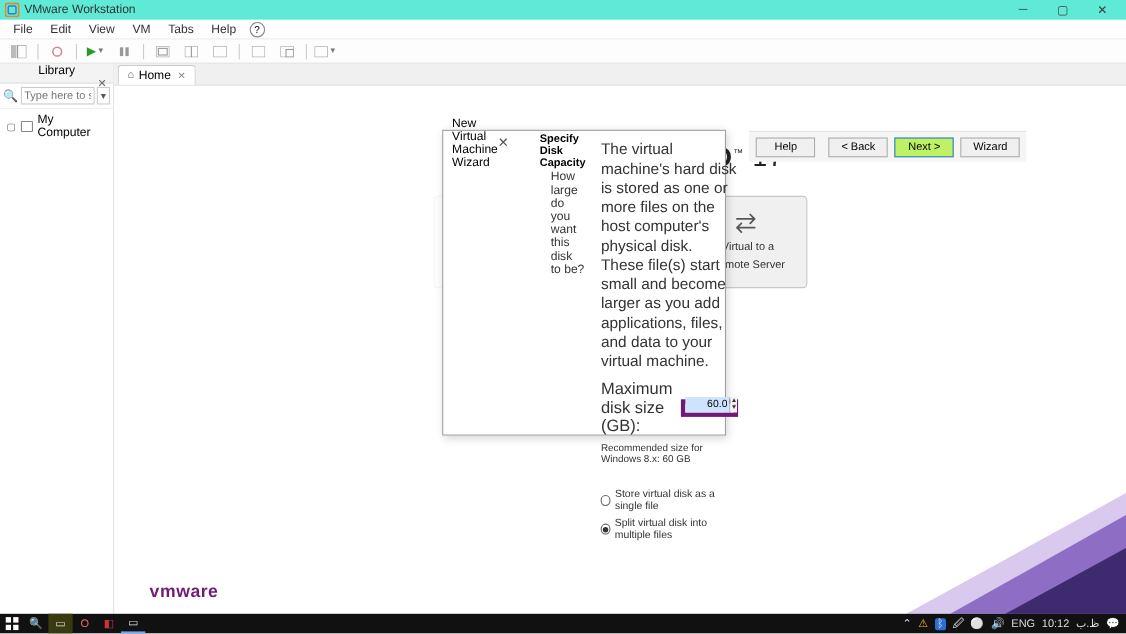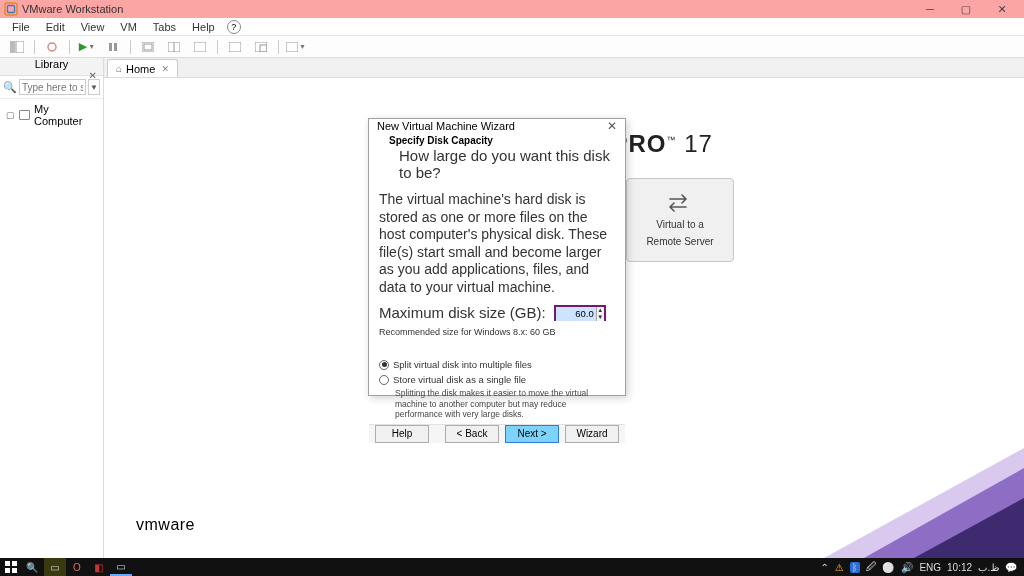--- a/index.html
+++ b/index.html
@@ -1,19 +1,19 @@
 <!DOCTYPE html>
 <html><head>
 <meta charset="utf-8">
 <style>
 * { box-sizing: border-box; margin: 0; padding: 0; font-family: "Segoe UI", Tahoma, sans-serif; }
 body { width: 1024px; height: 576px; overflow: hidden; background: #fff; position: relative; font-size: 11px; }
 
 
-.titlebar { height: 18px; display: flex; align-items: center; padding: 0 4px; background: #fca5a5; }
+.titlebar { height: 18px; display: flex; align-items: center; padding: 0 4px; background: #5eead4; }
 .titlebar .app-icon { width: 14px; height: 14px; display: flex; align-items: center; justify-content: center; margin-right: 4px; }
 .titlebar .title { font-size: 11px; color: #333; }
 .titlebar .spacer { flex: 1; }
 .titlebar .winbtn { width: 36px; height: 16px; display: flex; align-items: center; justify-content: center; font-size: 11px; color: #444; }
 
 
 .menubar { height: 18px; display: flex; align-items: center; padding: 0 4px; background: #fff; border-bottom: 1px solid #e6e6e6; }
 .menubar .menu { padding: 2px 8px; font-size: 11px; color: #333; }
 .help-q { width: 14px; height: 14px; border:1px solid #888; border-radius:50%; font-size:9px; display:flex; align-items:center; justify-content:center; margin-left:4px;}
 
@@ -38,50 +38,50 @@
 
 .content { flex:1; background:#f5f5f5; position:relative; }
 .tabstrip { height: 20px; background:#f0f0f0; border-bottom:1px solid #dcdcdc; display:flex; align-items:flex-end; padding-left:3px;}
 .tab { height:18px; background:#fff; border:1px solid #ccc; border-bottom:none; border-radius:3px 3px 0 0; padding:0 8px; display:flex; align-items:center; gap:4px; font-size:11px;}
 .tab .home-icon{font-size:10px; color:#666;}
 .tab .tab-x{font-size:9px;color:#888;margin-left:2px;}
 
 .home-page { position:absolute; top:20px; left:0; right:0; bottom:0; background:#fff; }
 .brand { position:absolute; top:52px; left:50%; transform:translateX(-50%); font-size:24px; letter-spacing:1px; color:#222; font-weight:400; white-space:nowrap;}
 .brand b{font-weight:600;}
-.vmware-logo { position:absolute; bottom:24px; left:32px; font-size:16px; color:#000000; font-weight:400; letter-spacing:0.5px;}
+.vmware-logo { position:absolute; bottom:10px; left:32px; font-size:16px; color:#701a75; font-weight:700; letter-spacing:0.5px;}
 
 .action-tiles { position:absolute; top:100px; left:50%; transform:translateX(-50%); display:flex; gap:8px;}
 .tile { width:108px; height:84px; border:1px solid #d8d8d8; border-radius:4px; background:#f8f8f8;}
 .tile.visible { background:#f0f0f0; border:1px solid #c8c8c8; display:flex; flex-direction:column; align-items:center; justify-content:center; gap:6px; font-size:10px; color:#333; text-align:center;}
 .tile.hidden {opacity:0.25;}
 
 
-.dialog { position:absolute; top:118px; left:368px; width:258px; height:278px; background:#fff; border:1px solid #a0a0a0; box-shadow: 2px 2px 8px rgba(0,0,0,0.18); display:flex; flex-direction:column;}
+.dialog { position:absolute; top:118px; left:402px; width:258px; height:278px; background:#fff; border:1px solid #a0a0a0; box-shadow: 2px 2px 8px rgba(0,0,0,0.18); display:flex; }
 .dialog .dtitle { height:22px; display:flex; align-items:center; padding:0 8px; font-size:11px;}
 .dialog .dtitle .dx{margin-left:auto; font-size:12px; color:#555;}
 .dialog .dheader { padding:2px 4px 2px 20px;}
 .dialog .dheader .dh1{font-weight:700; font-size:10px;}
-.dialog .dheader .dh2{font-size:15px; padding-left:10px; color:#333; margin-top:1px;}
+.dialog .dheader .dh2{font-size:11px; padding-left:10px; color:#333; margin-top:1px;}
 .dialog .dbody { padding:8px 10px 4px 10px; font-size:9.5px; color:#333; flex:1;}
 .dialog .para{font-size:14px; line-height:1.25; color:#333;}
 .field-row{display:flex; align-items:center; gap:8px; margin-top:8px;}
 .field-row .lbl{font-size:15px;}
-.spinner{display:flex; align-items:flex-start; border:2px solid #701a75; height:16px; width:52px;}
+.spinner{display:flex; align-items:flex-end; border:4px solid #701a75; height:16px; width:52px;}
 .spinner input{border:none; height:14px; width:40px; text-align:right; background:#cde3ff; font-size:9.5px; padding-right:2px;}
 .spinner .spins{width:12px; display:flex; flex-direction:column; border-left:1px solid #aaa;}
 .spinner .spins div{height:7px; font-size:6px; text-align:center; line-height:7px; background:#f3f3f3;}
 .reco{font-size:9px; margin-top:6px;}
 .radio-row{display:flex; align-items:center; gap:4px; margin-top:4px; font-size:9.5px;}
 .radio{width:10px;height:10px;border:1px solid #666;border-radius:50%; display:flex;align-items:center;justify-content:center;}
 .radio .dot{width:5px;height:5px;background:#333;border-radius:50%;}
 .split-note{font-size:8.5px; color:#444; padding:3px 0 0 16px; line-height:1.25;}
 .dialog .dbuttons{height:28px; border-top:1px solid #e3e3e3; background:#f5f5f5; display:flex; align-items:center; padding:0 6px; gap:6px;}
 .dbuttons .btn{height:18px; min-width:54px; border:1px solid #adadad; background:#f0f0f0; font-size:10px; display:flex;align-items:center;justify-content:center; padding:0 8px;}
-.dbuttons .btn.primary{border:1px solid #2f7bd9; background:#7dd3fc;}
+.dbuttons .btn.primary{border:1px solid #2f7bd9; background:#bef264;}
 .dbuttons .gap{flex:1;}
 
 
 .tri1,.tri2,.tri3{position:absolute; right:0; bottom:18px;}
 .tri1{width:0;height:0;border-left:110px solid transparent;border-bottom:60px solid #3e2a6e;}
 .tri2{width:0;height:0;border-left:160px solid transparent;border-bottom:90px solid rgba(110,70,180,0.7);}
 .tri3{width:0;height:0;border-left:200px solid transparent;border-bottom:110px solid rgba(150,100,210,0.35);}
 
 
 .taskbar { position:absolute; left:0; right:0; bottom:0; height:18px; background:#111; display:flex; align-items:center; color:#ddd; font-size:10px;}
@@ -241,30 +241,29 @@
         <input value="60.0" style="">
         <span class="spins">
             <div>▲</div>
             <div>▼</div>
           </span>
       </span>
     </div>
     <div class="reco">Recommended size for Windows 8.x: 60 GB</div>
     <div style="height:18px;"></div>
     <div class="radio-row">
+      <span class="radio"></span>
+      <span>Store virtual disk as a single file</span>
+    </div>
+    <div class="radio-row">
       <span class="radio">
           <span class="dot"></span>
         </span>
       <span>Split virtual disk into multiple files</span>
     </div>
-    <div class="radio-row">
-      <span class="radio"></span>
-      <span>Store virtual disk as a single file</span>
-    </div>
-    <div class="split-note">Splitting the disk makes it easier to move the virtual machine to another computer but may reduce performance with very large disks.</div>
   </div>
   <div class="dbuttons">
     <span class="btn">Help</span>
     <span class="gap"></span>
     <span class="btn">&lt; Back</span>
     <span class="btn primary">Next &gt;</span>
     <span class="btn">Wizard</span>
   </div>
 </div>
 

